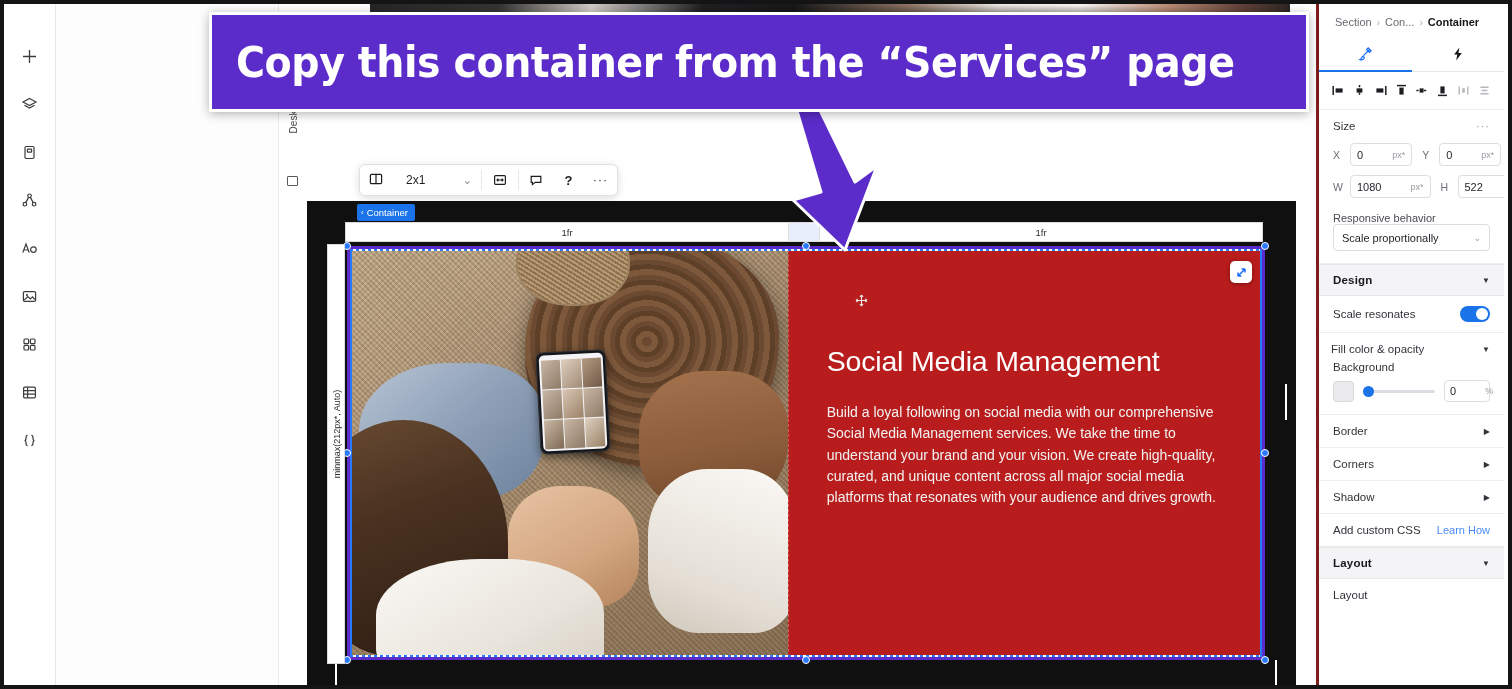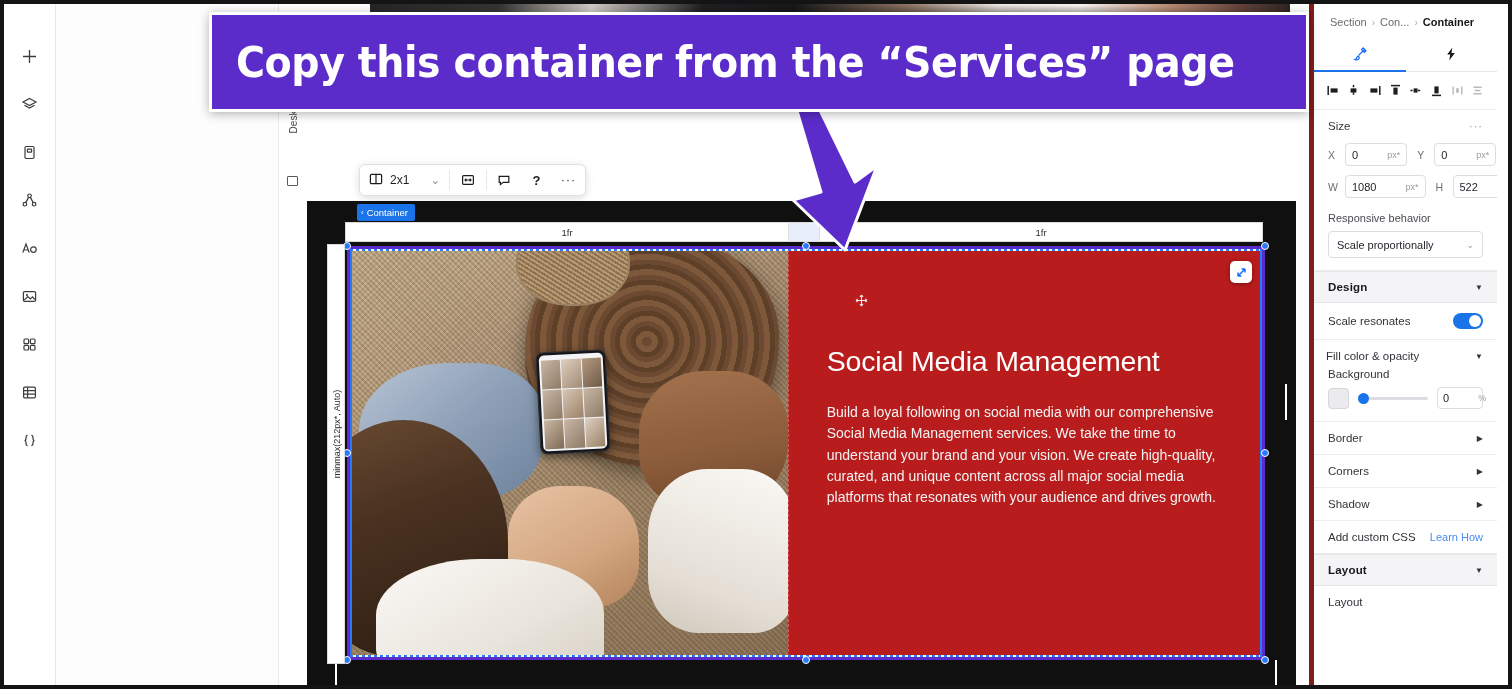--- a/index.html
+++ b/index.html
@@ -120,21 +120,21 @@
     border: 1px solid #e0e0e0;
     border-radius: 6px;
     box-shadow: 0 2px 8px rgba(0,0,0,.14);
     display: flex; align-items: stretch;
     z-index: 18;
     font-size: 12px;
   }
   .tb-seg {
     display: flex; align-items: center;
     padding: 0 9px;
-    gap: 7px;
+    gap: 23px;
     color: #26262c;
     cursor: pointer;
   }
   .tb-div { width: 1px; background: #e6e6e6; margin: 5px 0; }
   .tb-icon { display: flex; align-items: center; justify-content: center;
              width: 22px; height: 22px; color: #1c1c1c; cursor: pointer; }
   #tb-ratio-label { font-size: 12px; color: #1f1f1f; font-weight: 400; }
   #tb-chevron { color: #9a9a9a; margin-left: 14px; }
 
   
@@ -391,24 +391,24 @@
   }
   #arrow-anno {
     position: absolute; left: 755px; top: 100px;
     width: 130px; height: 148px;
     z-index: 58;
     pointer-events: none;
   }
 
   
   #right-panel {
-    position: absolute; right: 11px; top: 0;
+    position: absolute; right: 4px; top: 0;
     width: 188px; height: 100%;
     background: #ffffff;
-    border-left: 5px solid #7f1d1d;
+    border-left: 3px solid #7f1d1d;
     z-index: 25;
     font-size: 11px;
     color: #33333a;
     overflow: hidden;
   }
   #breadcrumb {
     display: flex; align-items: center;
     gap: 5px;
     padding: 12px 12px 10px 16px;
     font-size: 11px;
@@ -462,21 +462,21 @@
     border: 1px solid #dcdce2;
     border-radius: 4px;
     display: flex; align-items: center; justify-content: space-between;
     padding: 0 6px;
     background: #ffffff;
     cursor: text;
   }
   .f-val { font-size: 11px; color: #1f1f26; }
   .f-unit { font-size: 9px; color: #9a9aa2; margin-left: 29px; }
 
-  .sub-label { font-size: 11px; color: #4a4a52; margin-bottom: 7px; }
+  .sub-label { font-size: 11px; color: #4a4a52; }
   .select-box {
     height: 27px;
     border: 1px solid #dcdce2;
     border-radius: 4px;
     display: flex; align-items: center; justify-content: space-between;
     padding: 0 8px;
     font-size: 11px; color: #1f1f26;
     cursor: pointer;
   }
   .sel-chev { color: #9a9aa2; font-size: 9px; }

